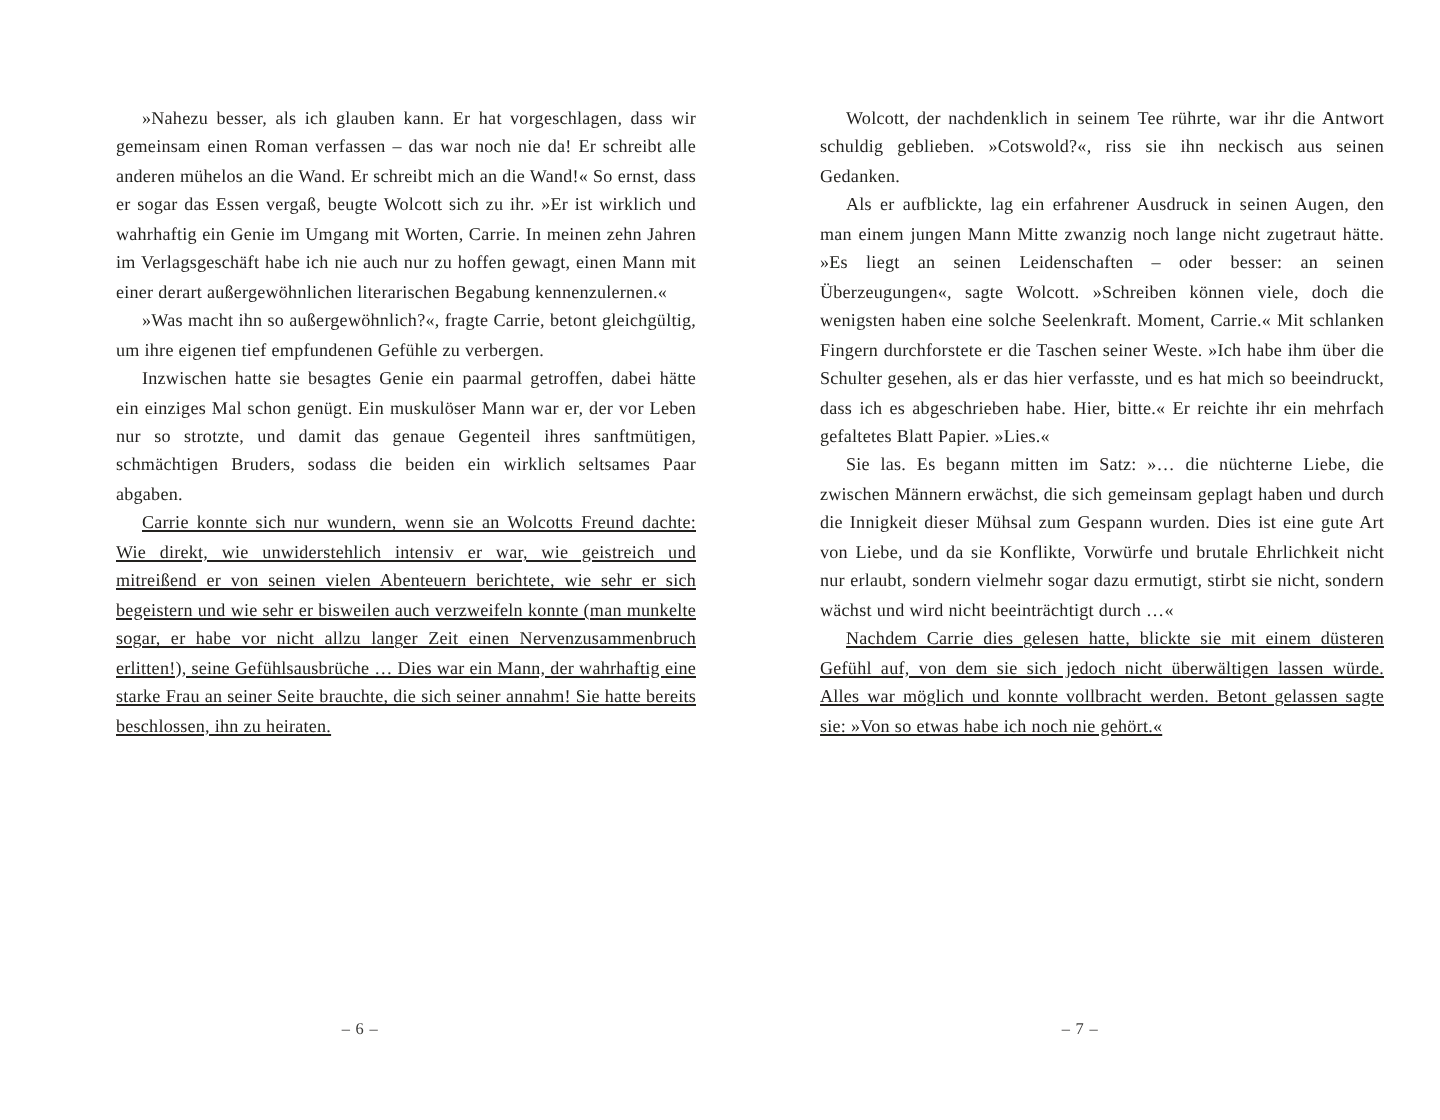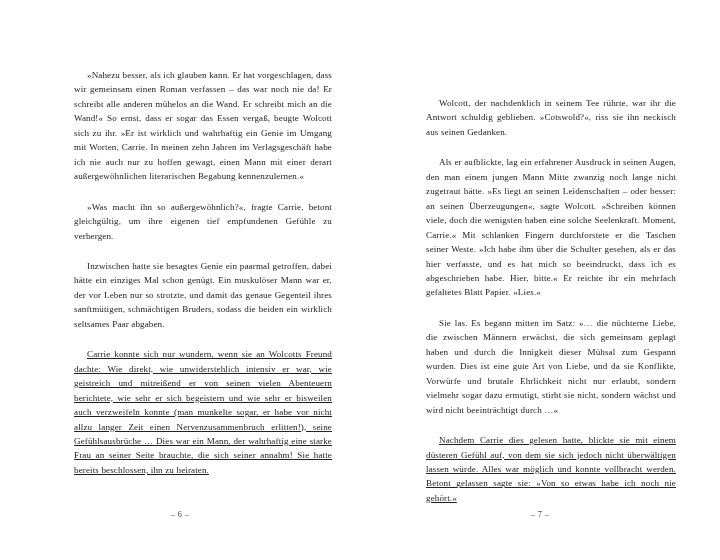--- a/index.html
+++ b/index.html
@@ -30,35 +30,35 @@
     height: 560px;
   }
 
   .page-left {
     width: 360px;
     padding: 52px 12px 0 58px;
   }
 
   .page-right {
     width: 360px;
-    padding: 80px 28px 0 50px;
+    padding: 52px 28px 0 50px;
   }
 
   .textblock {
     font-size: 9.05px;
     line-height: 14.45px;
     text-align: justify;
     text-justify: inter-word;
     letter-spacing: 0.12px;
     word-spacing: 0.1px;
     color: #23221f;
   }
 
   .textblock p {
-    margin: 16px;
+    margin: 0;
     text-indent: 13px;
     -webkit-hyphens: none;
     hyphens: none;
   }
 
   
   .textblock p:last-child {
     text-align: justify;
     text-decoration: underline;
   }

